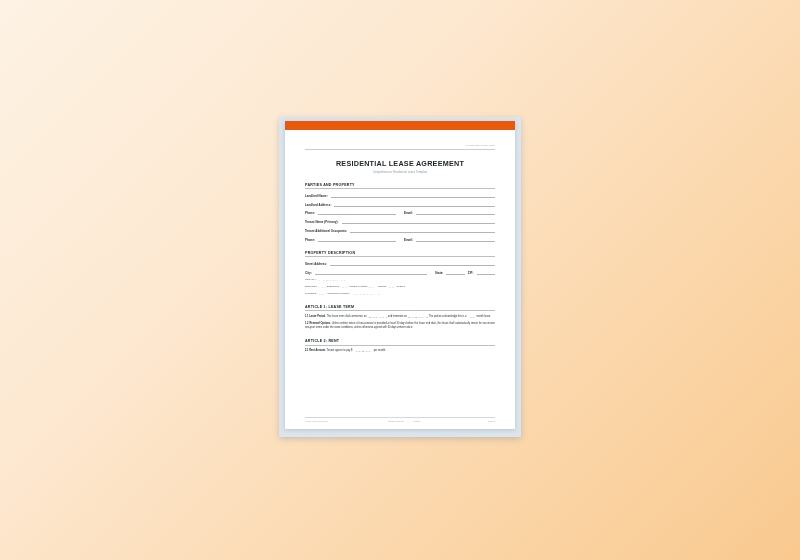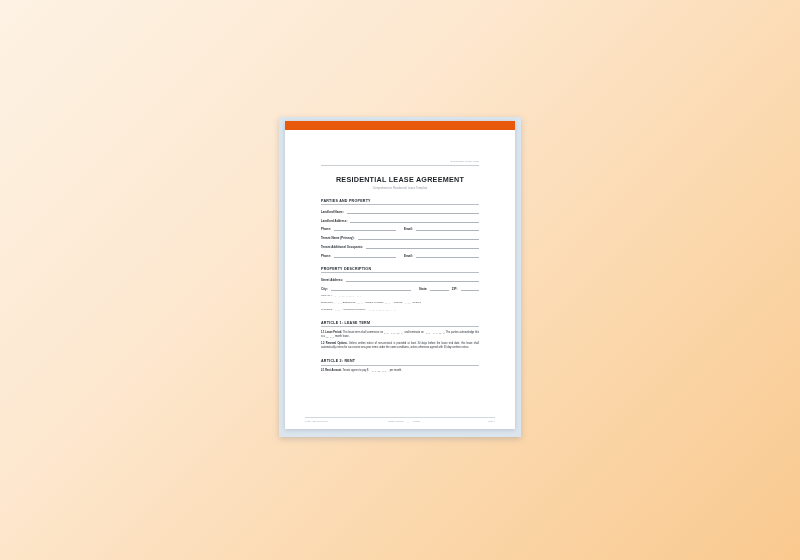--- a/index.html
+++ b/index.html
@@ -50,21 +50,21 @@
     height: 9px;
     background: #e8590c;
   }
 
   .page-body {
     position: absolute;
     left: 0;
     top: 9px;
     width: 230px;
     height: 299px;
-    padding: 16px;
+    padding: 0;
     box-sizing: border-box;
   }
 
   .inner {
     padding: 14px 20px 6px 20px;
   }
 
   
   .doc-id {
     text-align: right;

